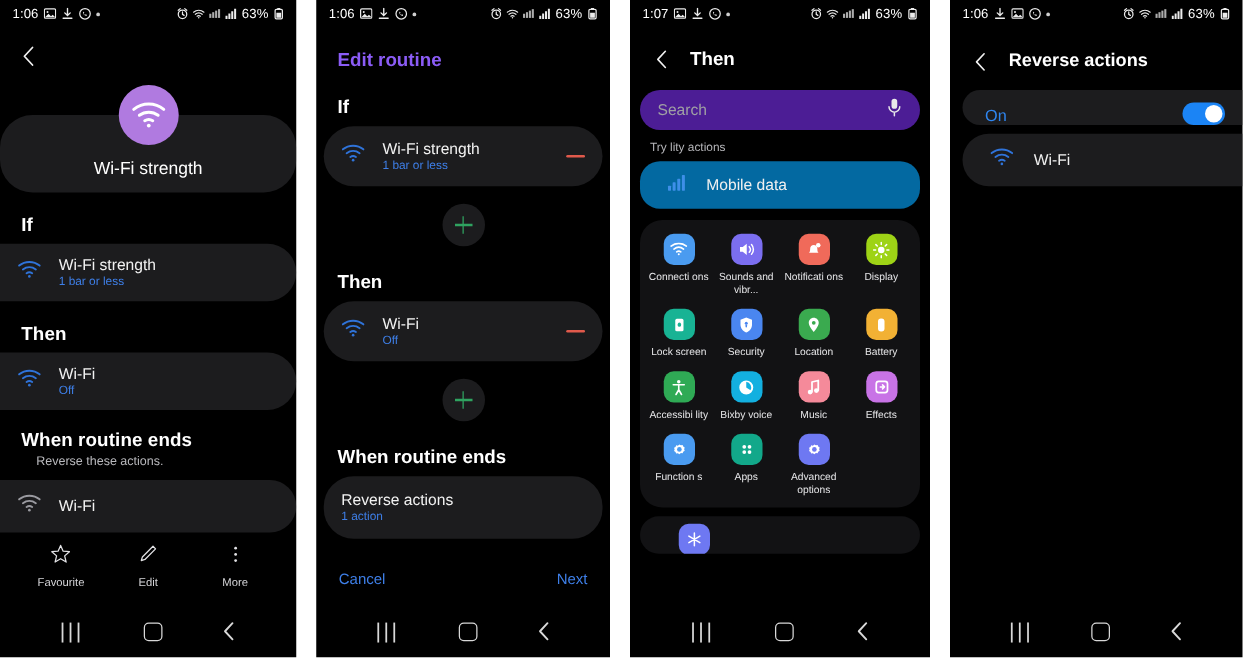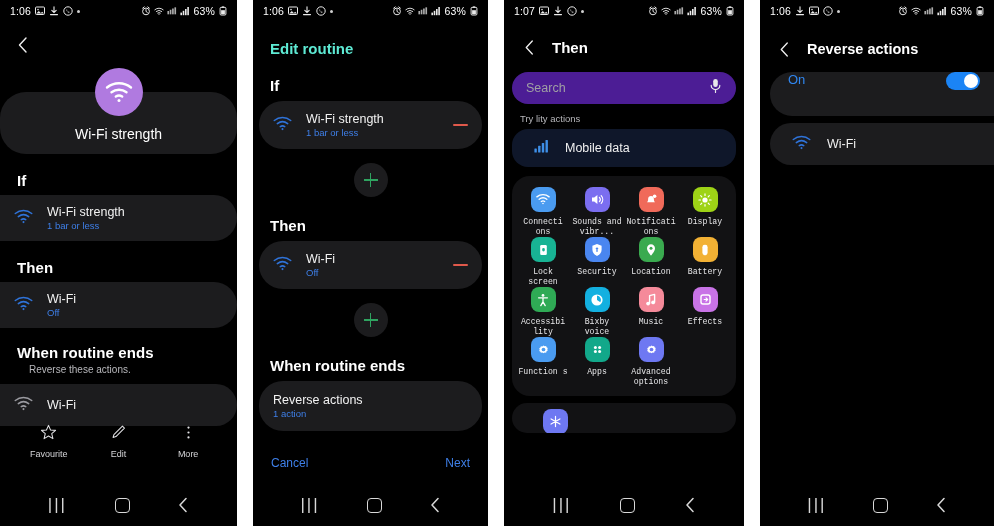--- a/index.html
+++ b/index.html
@@ -77,39 +77,39 @@
     background: #b07ae0;
     display: flex; align-items: center; justify-content: center;
     z-index: 2;
   }
   .p1-heroname { color: #ffffff; font-size: 14px; }
   .p1-sec { margin: 18px 0 6px 17px; font-size: 15px; }
   .p1-card { margin: 0 2px 0 0; width: 100%; height: 46px; padding-left: 14px; gap: 14px; border-radius: 0 23px 23px 0; }
   .p1-whenend { margin: 16px 0 0 17px; font-size: 15px; }
   .p1-whensub { margin: 3px 0 9px 29px; color: #b9b9bd; font-size: 10px; }
   .p1-bottombar {
-    position: absolute; left:0; right:0; bottom: 67px;
+    position: absolute; left:0; right:0; bottom: 55px;
     display: flex; justify-content: space-around; align-items: flex-end;
     padding: 0 14px;
   }
   .bb-item { display: flex; flex-direction: column; align-items: center; gap: 4px; width: 56px; }
   .bb-label { color: #d5d5d8; font-size: 9px; }
 
   
   .navbar {
     position: absolute; left: 0; right: 0; bottom: 0;
     height: 42px; display: flex; align-items: center;
     justify-content: space-around; padding: 0 24px;
   }
   .nav-recents { color:#d8d8d8; font-size: 17px; letter-spacing: 2px; font-family:"Liberation Sans", sans-serif;}
   .nav-home { width: 15px; height: 15px; border: 1.6px solid #d8d8d8; border-radius: 4px; }
   .nav-back svg { display:block; }
 
   
-  .p2-title { color: #5eead4; font-size: 15px; font-weight: bold; margin: 18px 0 0 17px; }
+  .p2-title { color: #8b5cf6; font-size: 15px; font-weight: bold; margin: 18px 0 0 17px; }
   .p2-sec { color:#fff; font-weight:bold; font-size: 15px; margin: 20px 0 7px 17px; }
   .p2-card {
     margin: 0 6px; width: calc(100% - 12px); height: 48px;
     padding: 0 14px; gap: 14px; border-radius: 24px;
     justify-content: space-between;
   }
   .p2-card-left { display:flex; align-items:center; gap:14px; }
   .minus { width: 15px; height: 2px; background: #e0594b; border-radius: 1px; }
   .plus-btn {
     width: 34px; height: 34px; border-radius: 50%;
@@ -133,46 +133,46 @@
   .p3-head { display: flex; align-items: center; gap: 12px; padding: 14px 0 0 14px; }
   .p3-head-title { color:#fff; font-size: 15px; font-weight: bold; }
   .p3-search {
     margin: 14px 8px 0; height: 32px; border-radius: 16px;
     background: #4c1d95; display:flex; align-items:center;
     justify-content: space-between; padding: 0 14px;
   }
   .p3-search-ph { color: #a0a0a4; font-size: 12.5px; }
   .p3-try { color: #b6b6ba; font-size: 9.5px; margin: 9px 0 5px 16px; }
   .p3-mobile {
-    margin: 0 8px; height: 38px; border-radius: 16px; background: #0f172a;
+    margin: 0 8px; height: 38px; border-radius: 16px; background: #0369a1;
     display: flex; align-items: center; gap: 16px; padding-left: 22px;
   }
   .p3-mobile-label { color:#f0f0f0; font-size: 12.5px; }
   .p3-grid-card {
     margin: 9px 8px 0; background: #121214; border-radius: 18px;
     padding: 11px 4px 9px;
   }
-  .p3-grid { display: grid; grid-template-columns: repeat(4, 1fr); row-gap: 0; font-family: Liberation Mono, monospace; }
+  .p3-grid { display: grid; grid-template-columns: repeat(4, 1fr); row-gap: 10px; }
   .gitem { display: flex; flex-direction: column; align-items: center; gap: 5px; }
   .gico { width: 25px; height: 25px; border-radius: 8px; display:flex; align-items:center; justify-content:center; }
   .glabel { color: #e6e6e8; font-size: 8.2px; line-height: 1.22; text-align: center; width: 50px; }
   .p3-partial {
     margin: 7px 8px 0; background: #121214; border-radius: 18px;
     height: 30px; padding: 6px 4px 0; overflow: hidden;
   }
   .p3-partial-ico { width: 25px; height: 25px; border-radius: 8px; margin-left: 27px;
                     display:flex; align-items:center; justify-content:center;}
 
   
   .p4-head { display: flex; align-items: center; gap: 12px; padding: 16px 0 0 13px; }
   .p4-head-title { color:#fff; font-size: 14.5px; font-weight: bold; }
   .p4-toggle {
     margin: 12px 0 0 10px; width: calc(100% - 10px);
-    height: 44px; background: #1c1c1e; border-radius: 22px 0 0 22px;
-    display:flex; align-items:flex-start; justify-content:space-between;
+    height: 28px; background: #1c1c1e; border-radius: 22px 0 0 22px;
+    display:flex; align-items:flex-end; justify-content:space-between;
     padding: 0 14px 0 18px;
   }
   .p4-on { color: #2f86f0; font-size: 13px; }
   .switch {
     width: 34px; height: 18px; border-radius: 9px; background:#1b84f5;
     position: relative;
   }
   .switch::after {
     content:''; position:absolute; right: 2px; top: 2px;
     width: 14px; height: 14px; border-radius: 50%; background:#ffffff;

